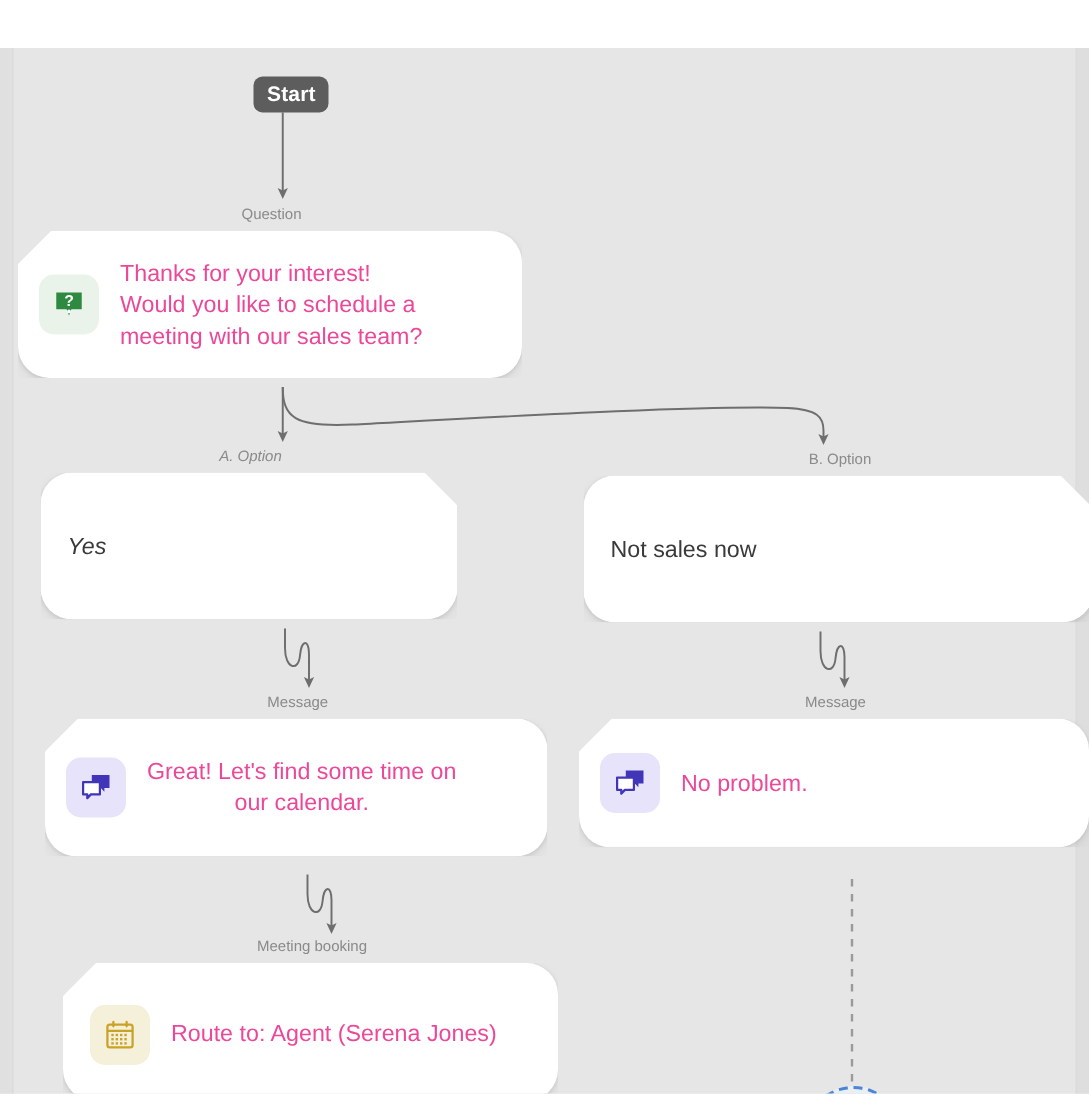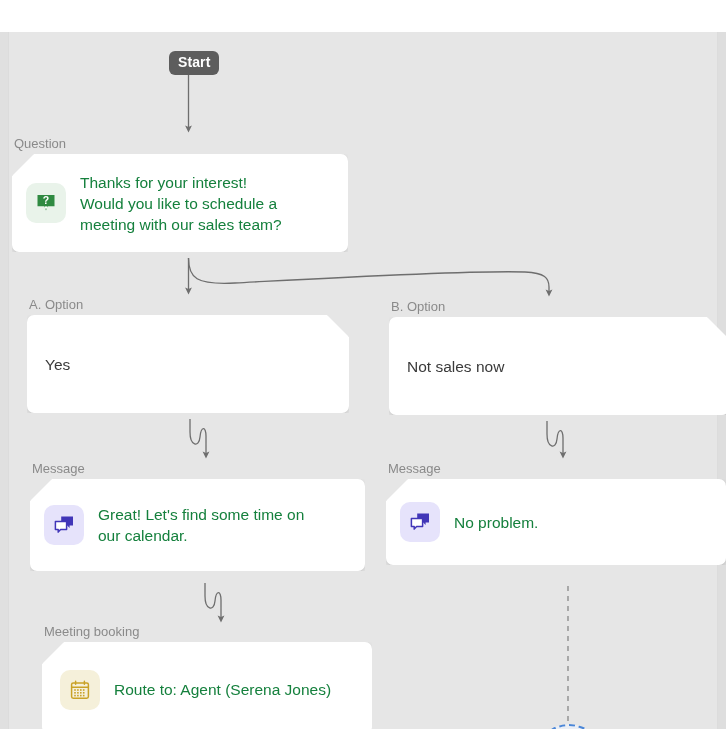--- a/index.html
+++ b/index.html
@@ -44,32 +44,33 @@
     border-radius: 6px;
     font-size: 14px;
     font-weight: 700;
     line-height: 17px;
     letter-spacing: .1px;
   }
 
   
   .node { position: absolute; }
   .node-label {
-    font-size: 13px;
+    font-size: 10px;
     color: #8a8a8a;
     line-height: 14px;
     margin-bottom: 3px;
     padding-left: 2px;
     white-space: nowrap;
+    text-align: center;
   }
 
   .card {
     position: relative;
     background: #ffffff;
-    border-radius: 7px;
+    border-radius: 21px;
     box-shadow: 0 1px 3px rgba(0,0,0,.10), 0 4px 10px rgba(0,0,0,.05);
     display: flex;
     align-items: center;
   }
   
   .card.notch-tl {
     border-top-left-radius: 0;
     clip-path: polygon(0 22px, 22px 0, 100% 0, 100% 100%, 0 100%);
   }
   
@@ -79,49 +80,49 @@
   }
 
   .card-body {
     display: flex;
     align-items: center;
     gap: 14px;
     width: 100%;
   }
   .card-text {
     font-size: 15.5px;
-    color: #15803d;
+    color: #ec4899;
     line-height: 21px;
     white-space: pre-line;
   }
   .card-text.plain { font-size: 15.5px; color: #3a3a3a; }
 
   
   .icon-tile {
     flex: 0 0 auto;
     width: 40px; height: 40px;
     border-radius: 10px;
     display: flex; align-items: center; justify-content: center;
   }
   .icon-tile.green  { background: #e9f3ea; }
   .icon-tile.purple { background: #e6e3fb; }
   .icon-tile.gold   { background: #f5f0da; }
 
   
   #node-question        { left: 12px;  top: 105px;  width: 336px; }
   #node-question .card  { min-height: 98px; padding: 14px 16px 14px 14px; }
 
-  #node-option-a        { left: 27px;  top: 266px;  width: 322px; }
+  #node-option-a        { left: 27px;  top: 266px;  width: 278px; font-style: italic; }
   #node-option-a .card  { min-height: 98px; padding: 16px 18px; }
 
   #node-option-b        { left: 389px; top: 268px;  width: 340px; }
   #node-option-b .card  { min-height: 98px; padding: 16px 18px; }
 
   #node-message-a       { left: 30px;  top: 430px;  width: 335px; }
-  #node-message-a .card { min-height: 92px; padding: 14px 16px 14px 14px; }
+  #node-message-a .card { min-height: 92px; padding: 14px 16px 14px 14px; text-align: center; }
 
   #node-message-b       { left: 386px; top: 430px;  width: 340px; }
   #node-message-b .card { min-height: 86px; padding: 14px 0 14px 14px; }
 
   #node-meeting         { left: 42px;  top: 593px;  width: 330px; }
   #node-meeting .card   { min-height: 92px; padding: 14px 16px 11px 18px; justify-content: flex-end; }
 
   
   .add-node {
     position: absolute;

